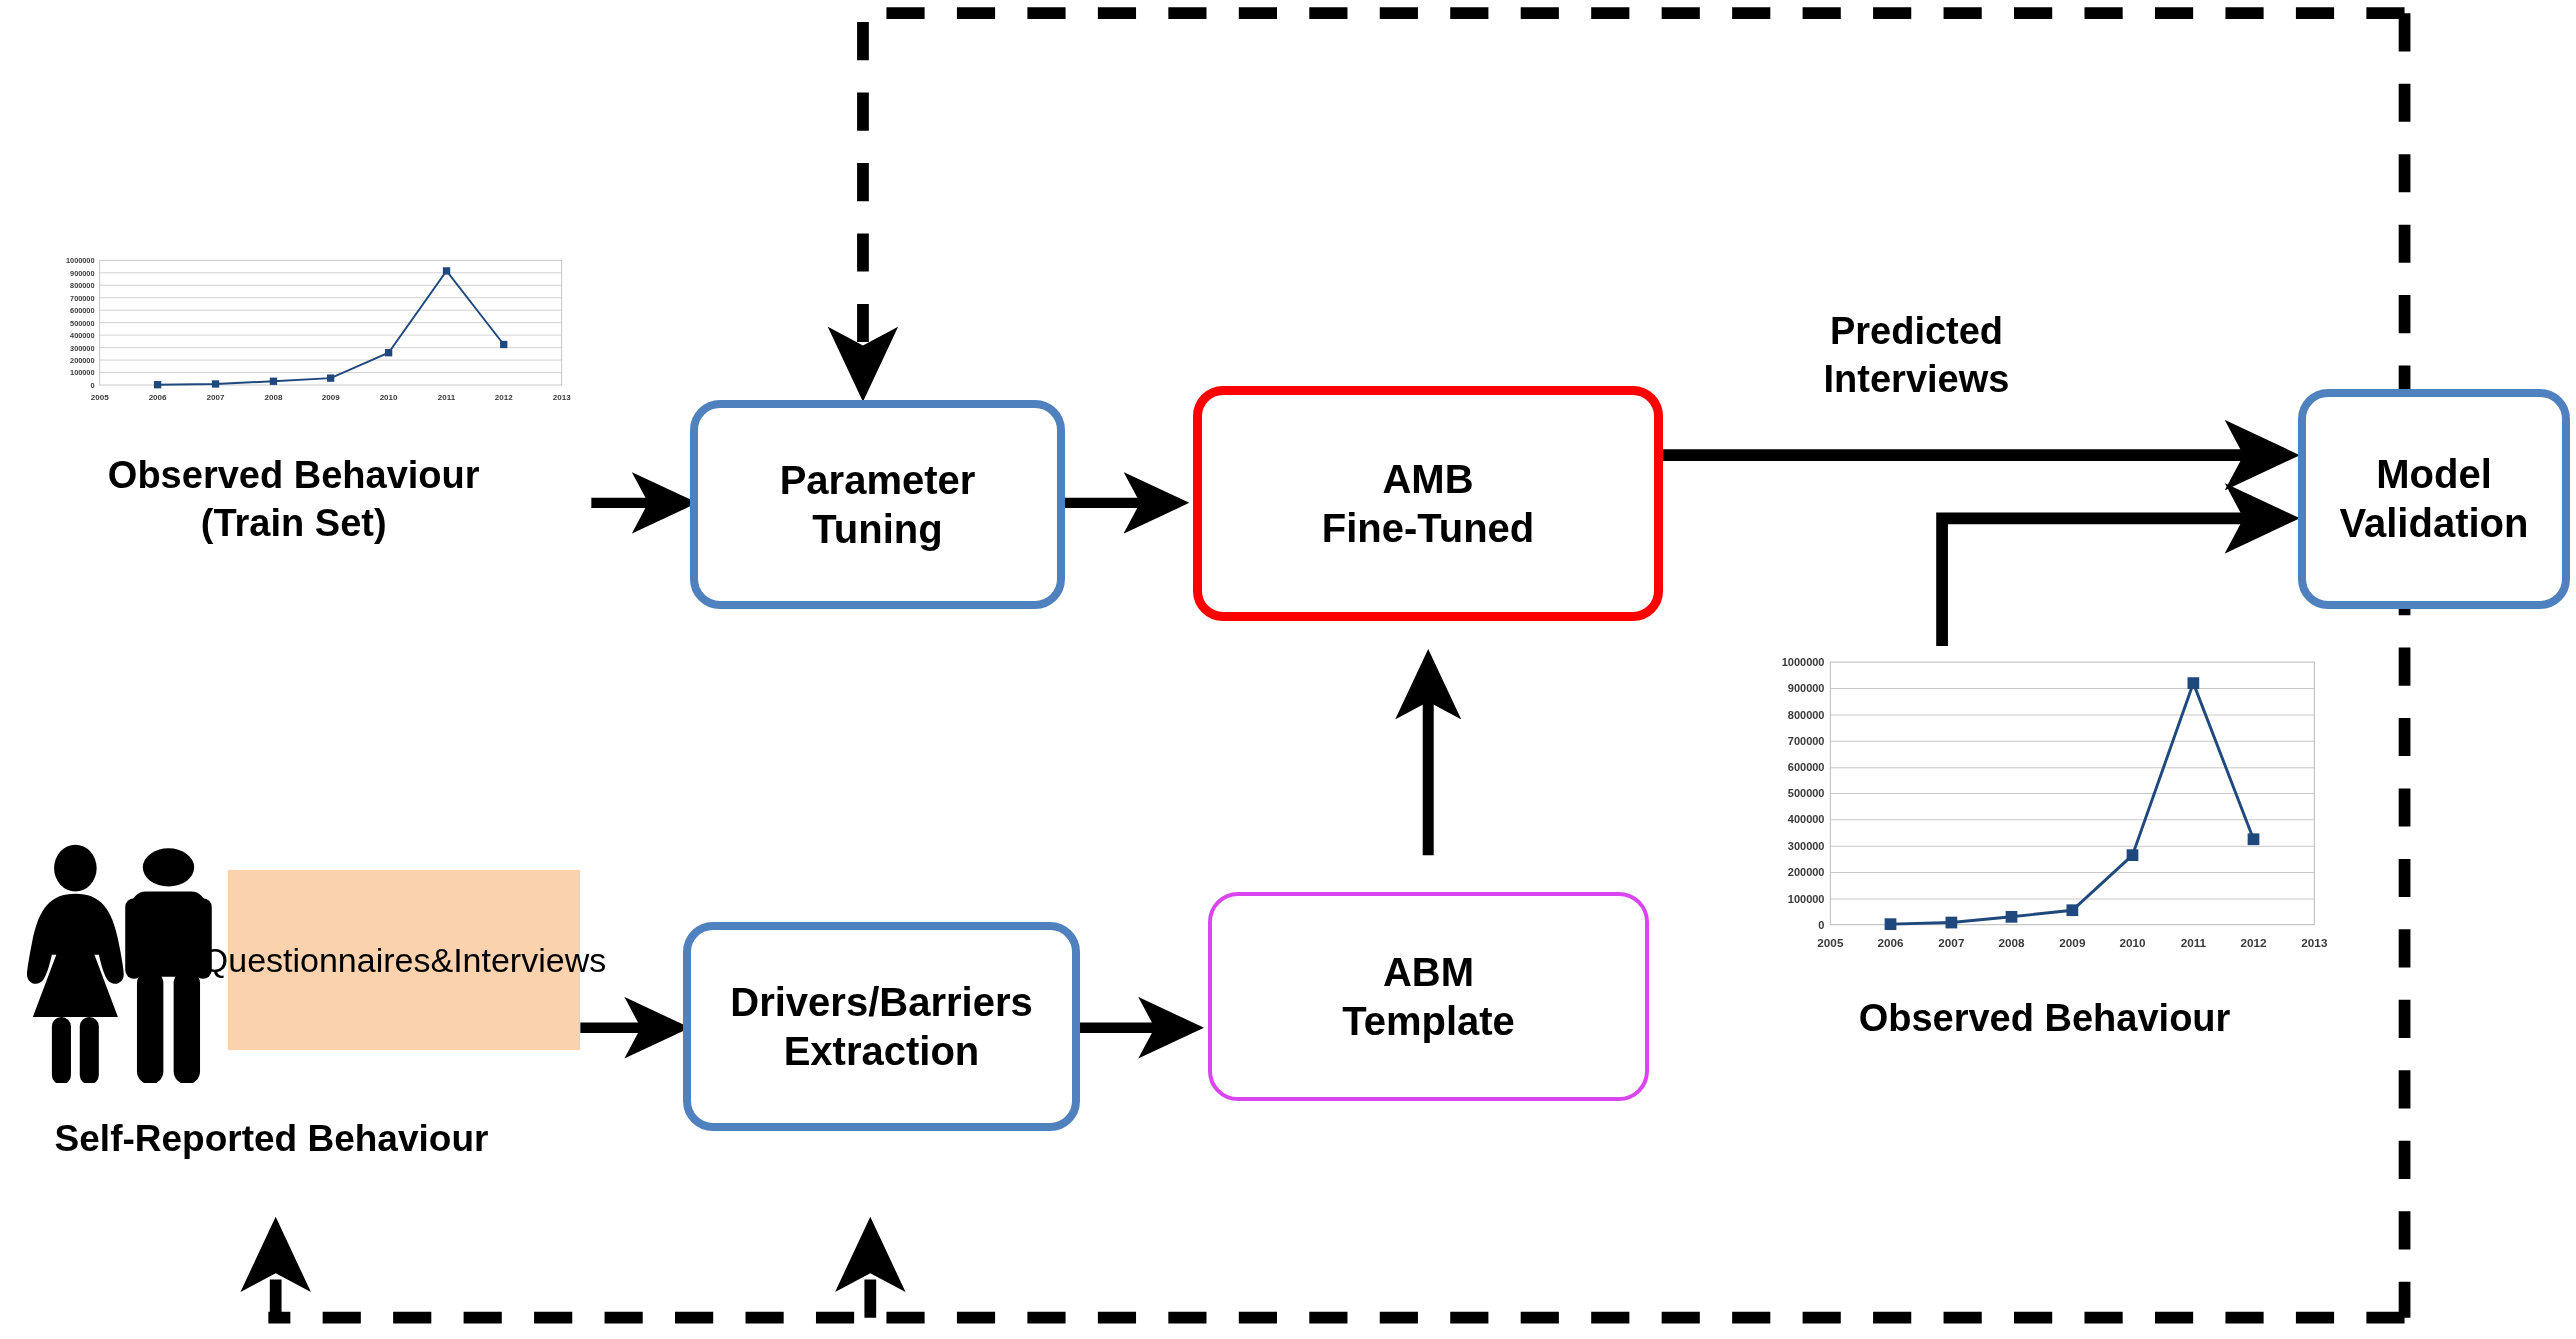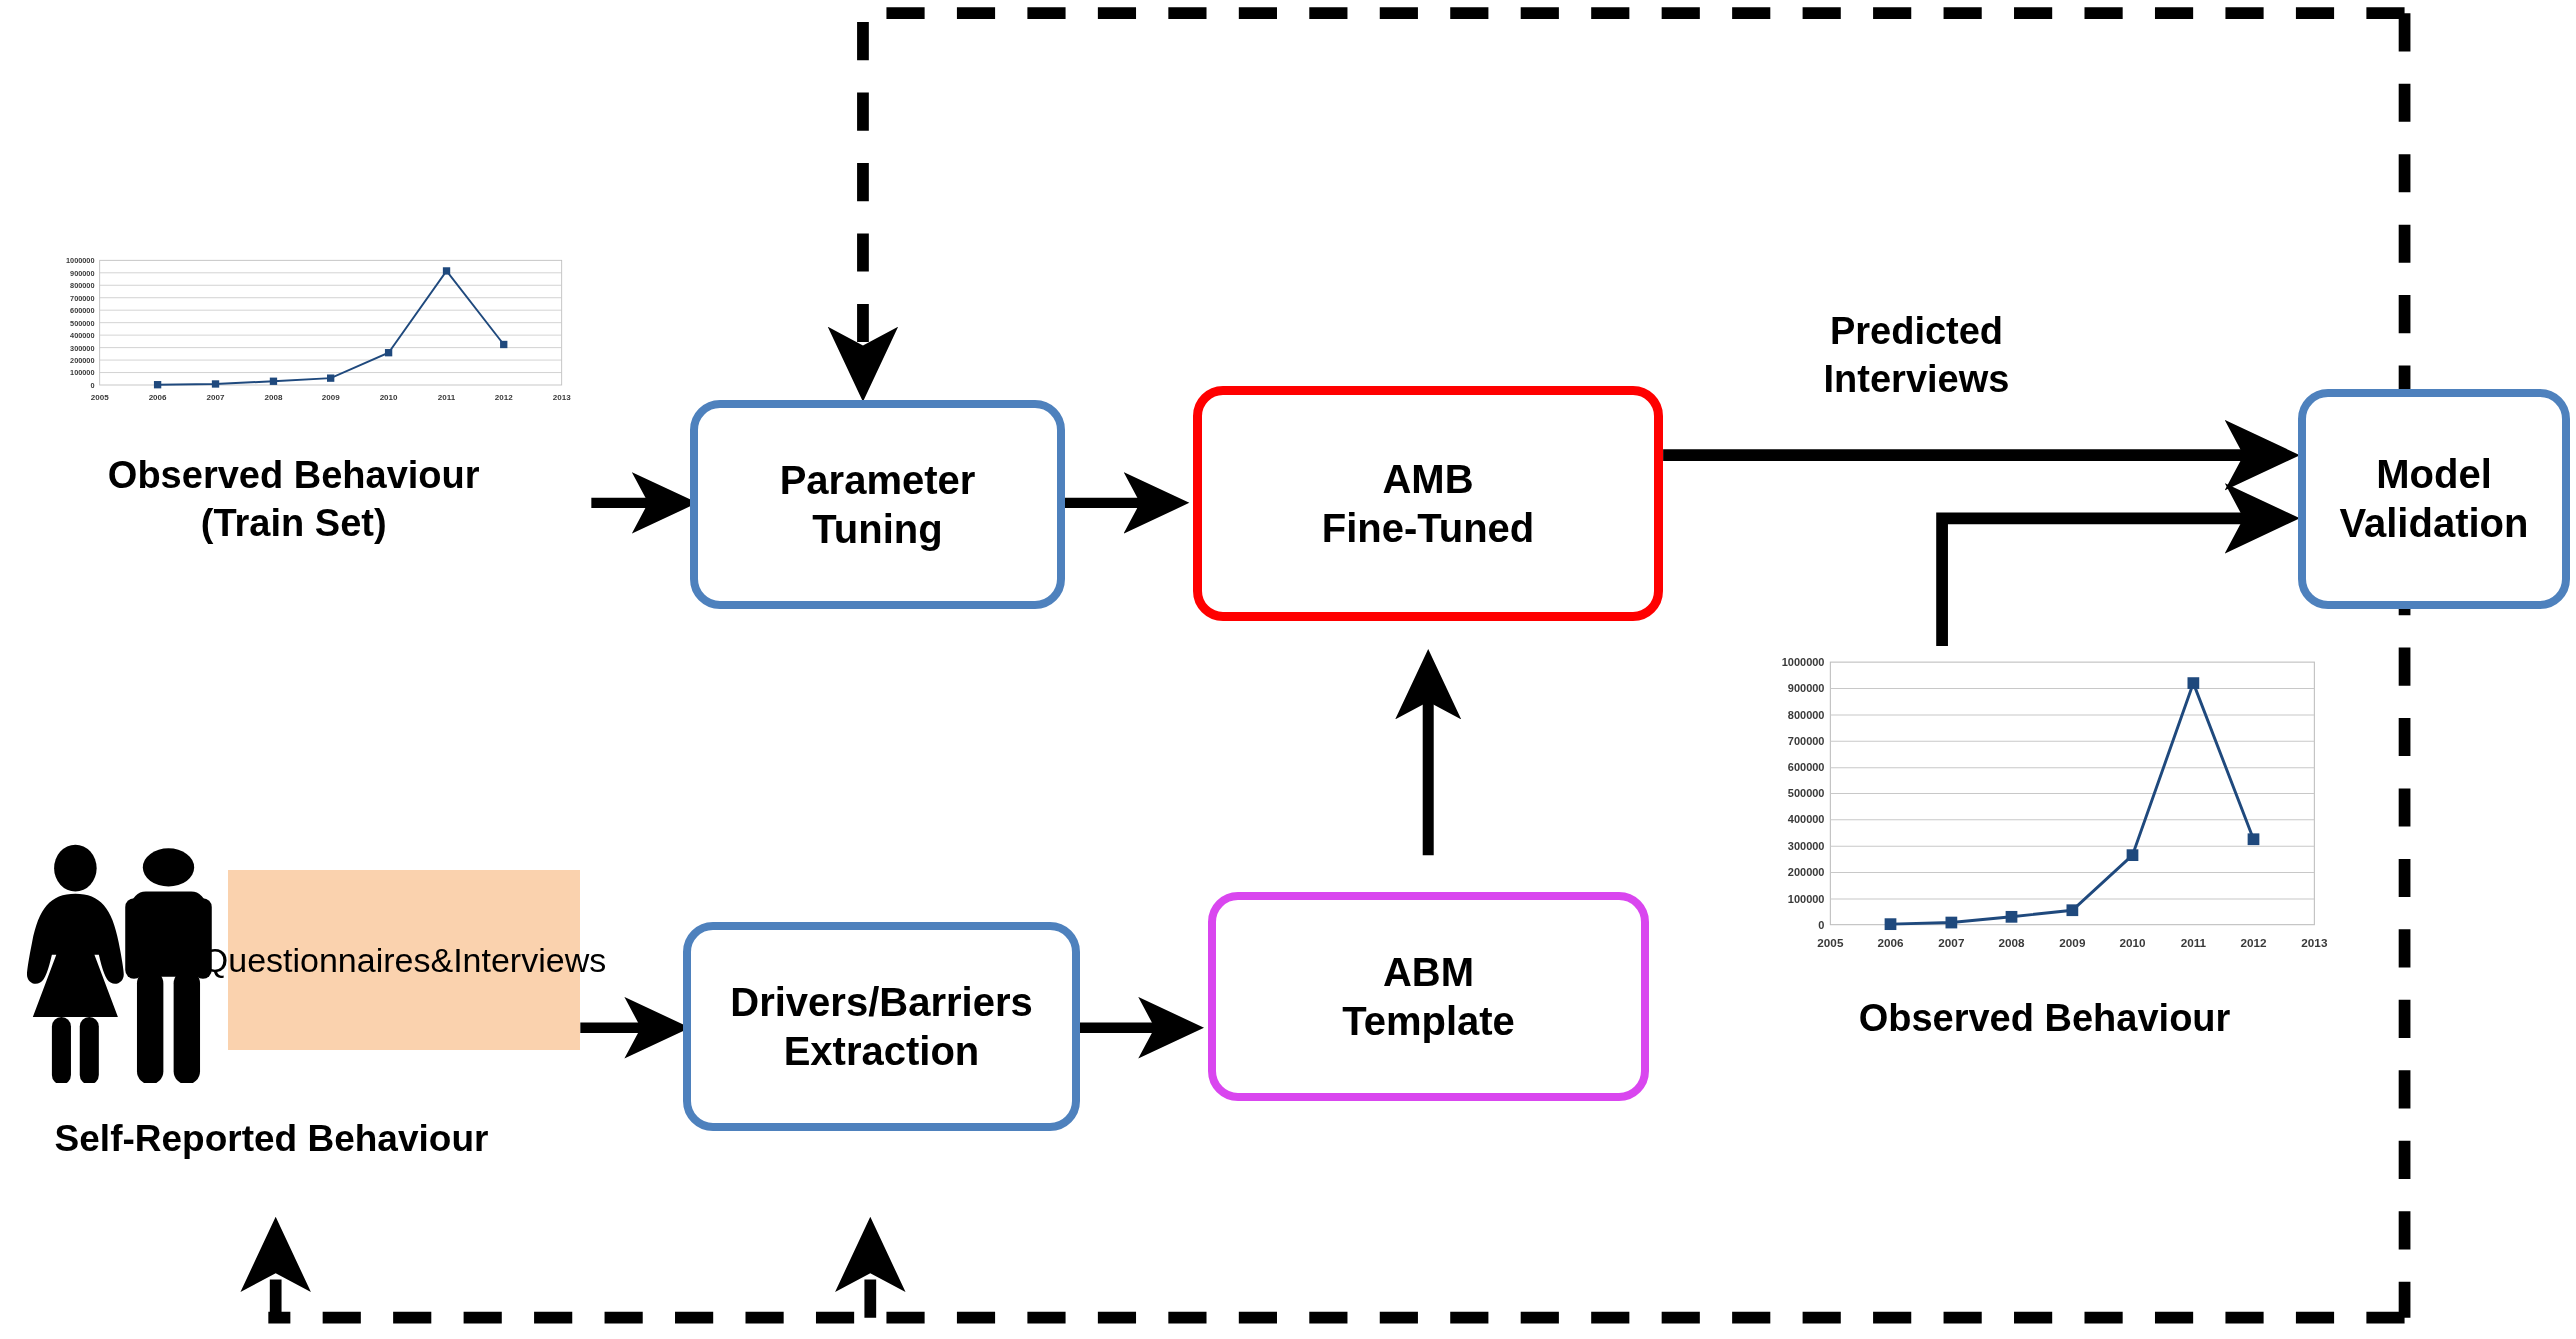--- a/index.html
+++ b/index.html
@@ -7,21 +7,21 @@
        font-family:"Liberation Sans",sans-serif;color:#000;}
   #stage{position:absolute;left:0;top:0;width:2576px;height:1062px;}
 
   
   .pbox{position:absolute;display:flex;flex-direction:column;align-items:center;
         justify-content:center;background:#ffffff;box-sizing:border-box;
         border-radius:30px;font-weight:bold;line-height:1.22;text-align:center;}
   .pbox .ln{display:block;white-space:nowrap;}
   .pbox.blue{border:8px solid #4E81BD;}
   .pbox.redbright{border:9.5px solid #FF0000;}
-  .pbox.reddark{border:8px solid #d946ef;align-items:center;}
+  .pbox.reddark{border:4px solid #d946ef;align-items:center;}
 
   
   .qbox{position:absolute;background:#FAD2AE;display:flex;flex-direction:row;
         align-items:center;justify-content:center;color:#000000;
         font-size:34px;line-height:1.55;text-align:center;}
 
   
   .cap{position:absolute;font-weight:bold;text-align:center;line-height:1.25;}
 
   

